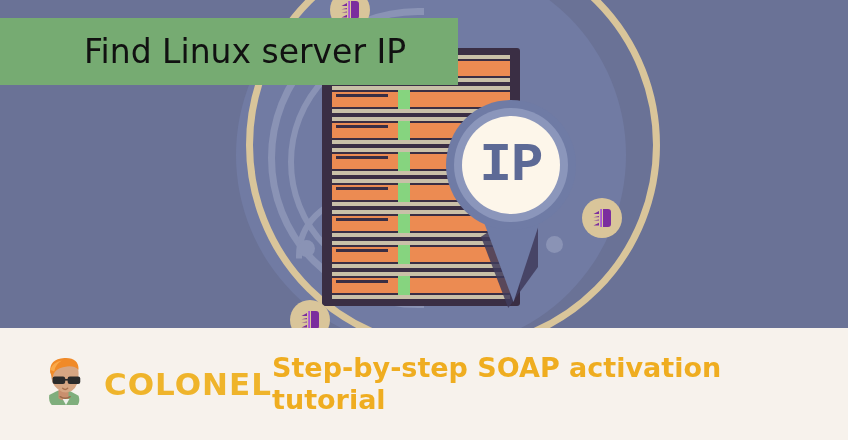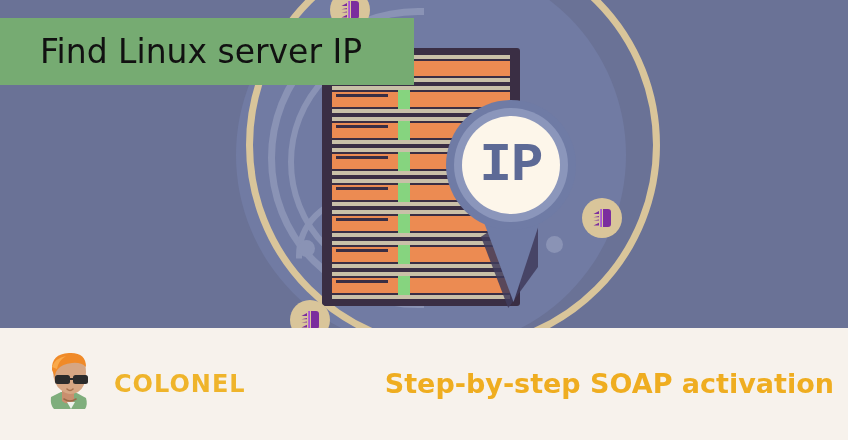--- a/index.html
+++ b/index.html
@@ -229,20 +229,21 @@
   
   .title-banner {
     position: absolute;
     left: 0;
     top: 18px;
     width: 414px;
     height: 67px;
     background: #76ab72;
     display: flex;
     align-items: center;
+    padding-left: 44px;
   }
   .title-text {
     margin-left: 40px;
     font-size: 33px;
     color: #111111;
     font-family: "DejaVu Sans", sans-serif;
     white-space: nowrap;
   }
 
   
@@ -258,29 +259,29 @@
   }
   .brand {
     display: flex;
     align-items: center;
     margin-left: 40px;
     width: 232px;
   }
   .brand-mark { width: 62px; height: 70px; display:block; }
   .brand-name {
     margin-left: 12px;
-    font-size: 24px;
+    font-size: 31px;
     font-weight: bold;
     color: #efb42b;
     letter-spacing: 1px;
     font-family: "DejaVu Sans", sans-serif;
   }
   .footer-headline {
     flex: 1;
-    text-align: right;
+    text-align: left;
     font-size: 27px;
     font-weight: bold;
     color: #efad20;
     line-height: 1.18;
     padding-right: 14px;
     font-family: "DejaVu Sans", sans-serif;
   }
 </style>
 </head>
 <body>
@@ -415,17 +416,18 @@
         <rect x="29" y="29" width="5" height="2" fill="#2b2b2b"></rect>
         <path d="M27 40 q3 3 6 0" stroke="#a8724f" stroke-width="1.6" fill="none" stroke-linecap="round"></path>
         <path d="M24 50 q6 4 12 0" stroke="#9a6a49" stroke-width="1.6" fill="none" stroke-linecap="round"></path>
         <path d="M27 53 l4 7 l4 -7 z" fill="#eef2ec"></path>
       </svg>
       <span class="brand-name">COLONEL</span>
     </div>
 
     <div class="footer-headline">
       <span>Step-by-step SOAP activation</span><br>
+      <span>tutorial</span>
     </div>
 
   </div>
 
 </div>
 
 </body></html>

